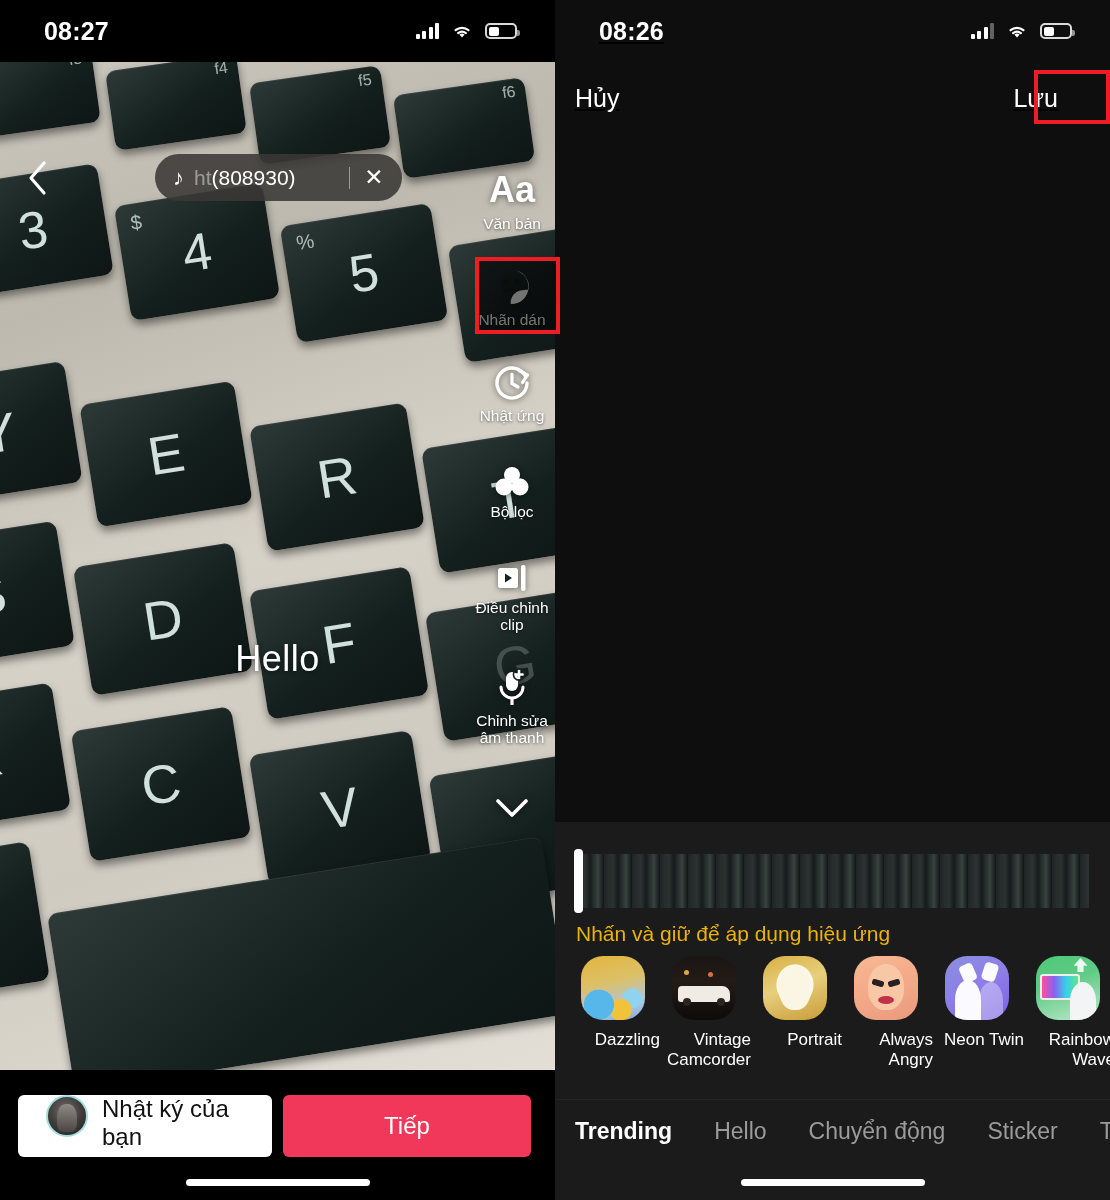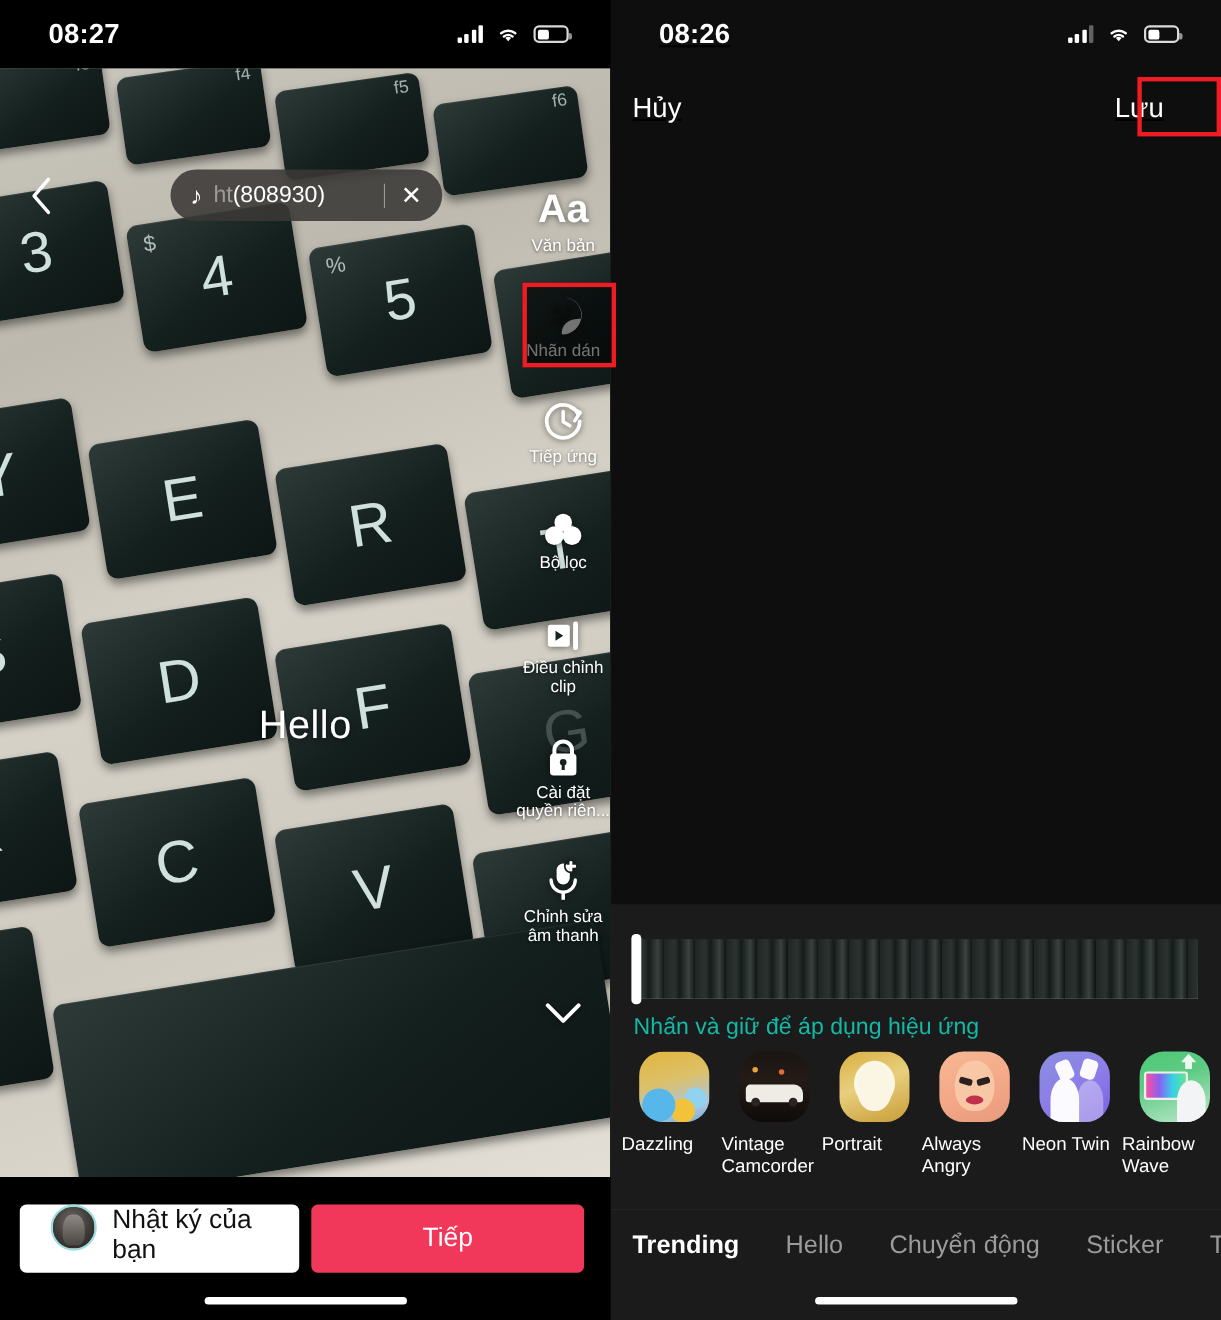--- a/index.html
+++ b/index.html
@@ -129,26 +129,26 @@
     background:#1b1b1b; z-index:8;
   }
   .filmstrip {
     position:absolute; left:21px; top:32px; width:513px; height:54px;
     background: repeating-linear-gradient(90deg,#1f2524 0px,#2b3331 9px,#151b1a 14px,#39423f 22px,#101514 28px),
                 linear-gradient(180deg,#2a312f 0%,#1b201f 60%,#cfcbc2 100%);
     overflow:hidden;
   }
   .play-head { position:absolute; left:19px; top:27px; width:9px; height:64px;
                background:#fff; border-radius:4px; z-index:9; }
-  .hint { position:absolute; left:21px; top:100px; color:#14b8a6; font-size:21px; }
+  .hint { position:absolute; left:21px; top:100px; color:#eab308; font-size:21px; }
 
   .fx-row { position:absolute; left:0; top:134px; width:555px; display:flex; padding-left:12px; gap:0; }
   .fx { width: 91px; display:flex; flex-direction:column; align-items:center; }
   .fx-thumb { width:64px; height:64px; border-radius: 22px; overflow:hidden; position:relative; }
-  .fx-lab { margin-top:10px; color:#fff; font-size:17px; line-height:20px; text-align:left; width:95px; }
+  .fx-lab { margin-top:10px; color:#fff; font-size:17px; line-height:20px; text-align:right; width:95px; }
 
   .tabs {
     position:absolute; left:0; top:277px; width:555px; display:flex; align-items:flex-end;
     gap:0; padding-left:20px; border-top:1px solid #242424;
   }
   .tab { color:#9b9b9b; font-size:23px; padding: 18px 0; margin-right: 42px; white-space:nowrap; }
   .tab.active { color:#fff; font-weight:bold; }
   .home-ind-r { position:absolute; left:50%; transform:translateX(-50%); bottom:14px;
                 width:184px; height:7px; background:#fff; border-radius:4px; z-index:20; }
 </style>
@@ -254,21 +254,21 @@
         </div>
 
         <div class="rail-item">
           <div class="rail-ico">
             <svg width="40" height="40" viewBox="0 0 40 40">
               <path d="M33.5 13.5A15 15 0 1 0 35 20" stroke="#fff" stroke-width="3.4" fill="none" stroke-linecap="round"></path>
               <path d="M27 7.5 L35.5 12 L30.5 19.5" stroke="#fff" stroke-width="3.2" fill="none" stroke-linecap="round" stroke-linejoin="round"></path>
               <path d="M20 11v9.5l6 3.5" stroke="#fff" stroke-width="3.2" fill="none" stroke-linecap="round"></path>
             </svg>
           </div>
-          <div class="rail-lab">Tiếp ứng</div>
+          <div class="rail-lab">Nhật ứng</div>
         </div>
 
         <div class="rail-item">
           <div class="rail-ico">
             <svg width="40" height="34" viewBox="0 0 40 34">
               <circle cx="20" cy="10" r="8" fill="#fff"></circle>
                 <circle cx="12" cy="22" r="8.5" fill="#fff"></circle>
                 <circle cx="28" cy="22" r="8.5" fill="#fff"></circle>
             </svg>
           </div>
@@ -279,31 +279,20 @@
           <div class="rail-ico">
             <svg width="40" height="34" viewBox="0 0 40 34">
               <rect x="6" y="7" width="20" height="20" rx="2.5" fill="#fff"></rect>
               <path d="M13 12.5l7 4.5-7 4.5z" fill="#17211f"></path>
               <rect x="29" y="4" width="4.5" height="26" rx="2" fill="#fff"></rect>
             </svg>
           </div>
           <div class="rail-lab">Điều chỉnh clip</div>
         </div>
 
-        <div class="rail-item">
-          <div class="rail-ico">
-            <svg width="36" height="38" viewBox="0 0 36 38">
-              <path d="M10 16v-4a8 8 0 0 1 16 0v4" stroke="#fff" stroke-width="3.6" fill="none"></path>
-              <rect x="6" y="15" width="24" height="20" rx="3.5" fill="#fff"></rect>
-              <circle cx="18" cy="23" r="3" fill="#17211f"></circle>
-                <rect x="16.6" y="23" width="2.8" height="7" fill="#17211f"></rect>
-            </svg>
-          </div>
-          <div class="rail-lab">Cài đặt quyền riên...</div>
-        </div>
 
         <div class="rail-item">
           <div class="rail-ico">
             <svg width="38" height="40" viewBox="0 0 38 40">
               <rect x="13" y="4" width="12" height="19" rx="6" fill="#fff"></rect>
               <path d="M8 19a11 11 0 0 0 22 0" stroke="#fff" stroke-width="3" fill="none" stroke-linecap="round"></path>
               <rect x="17.4" y="29" width="3.2" height="8" fill="#fff"></rect>
               <path d="M26 2.5v8M22 6.5h8" stroke="#fff" stroke-width="2.6" stroke-linecap="round"></path>
               <circle cx="26" cy="6.5" r="5.6" fill="none" stroke="#17211f" stroke-width="1.6"></circle>
             </svg>

